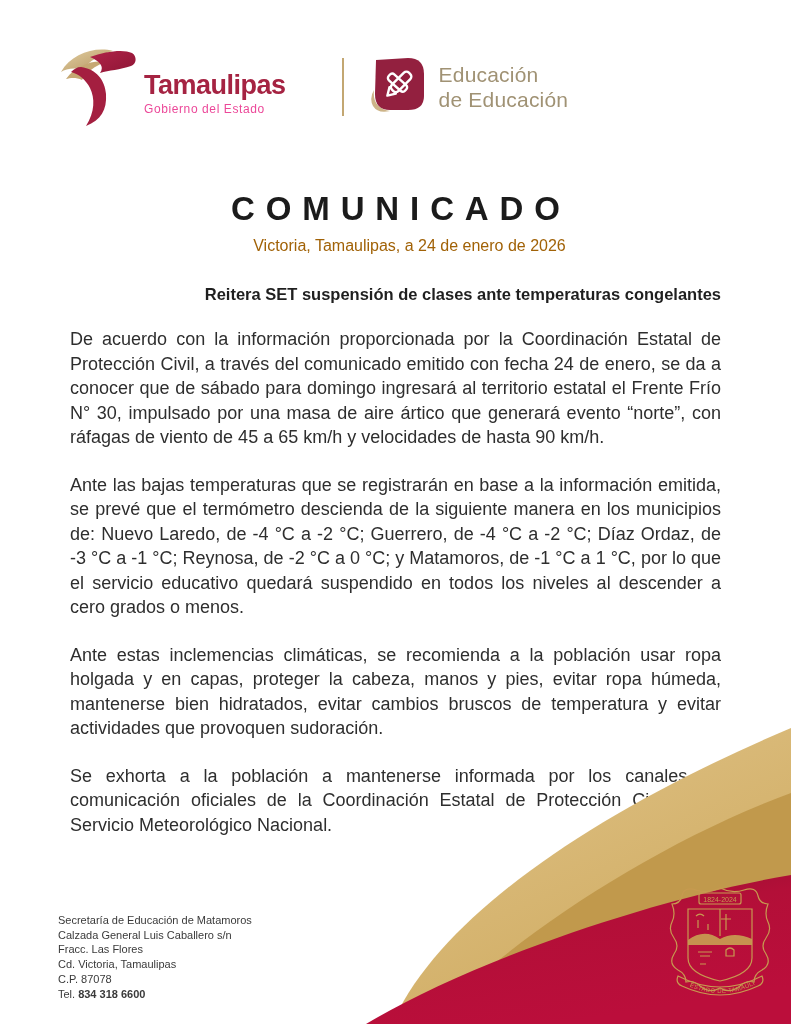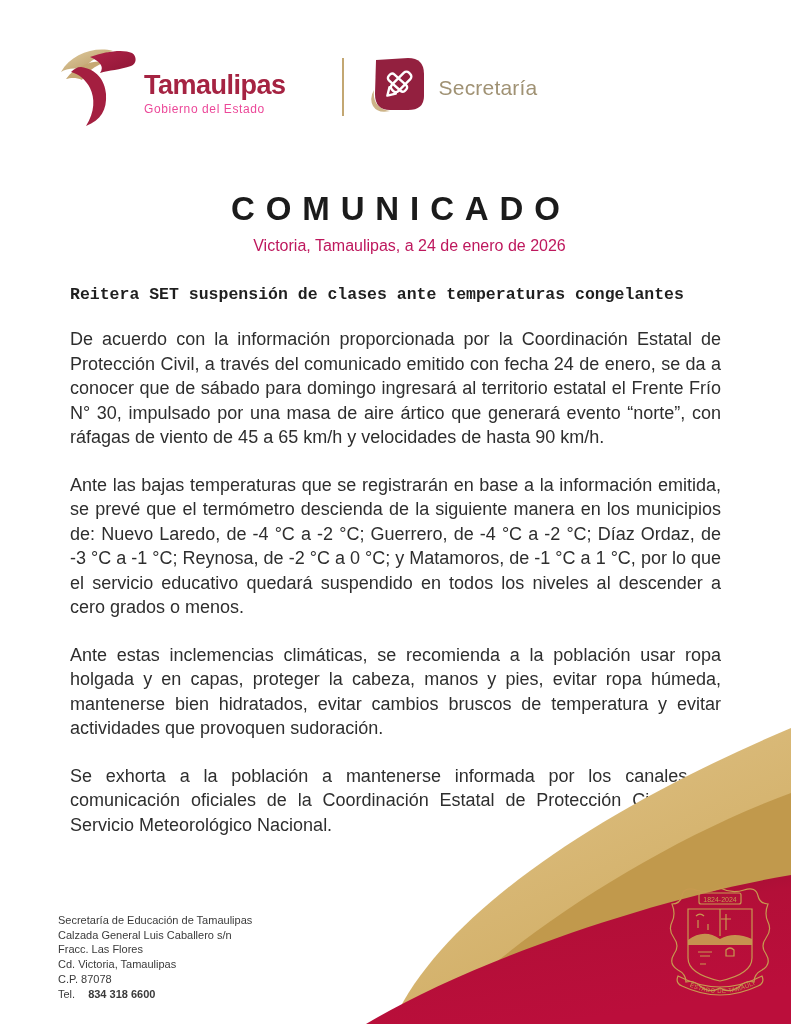--- a/index.html
+++ b/index.html
@@ -30,38 +30,38 @@
   .se-logo{display:flex;align-items:center;}
   .se-text{
     margin-left:13px;font-size:21px;color:#a09274;line-height:25px;letter-spacing:0.2px;
   }
   
   .title-block{position:absolute;top:190px;left:0;right:0;text-align:center;}
   .comunicado{
     font-size:33px;font-weight:700;color:#1b1b1b;letter-spacing:0.33em;
     margin-right:-0.33em; 
   }
-  .dateline{font-size:16px;color:#be185d;margin-top:9px;padding-left:28px;}
+  .dateline{font-size:16px;color:#a16207;margin-top:9px;padding-left:28px;}
   
   .content{
     position:absolute;top:285px;left:70px;width:651px;
   }
   .headline{
-    font-size:16.5px;font-weight:700;color:#1f1f1f;text-align:left;margin:0 0 0 0;font-family:Liberation Mono, monospace;
+    font-size:16.5px;font-weight:700;color:#1f1f1f;text-align:right;margin:0 0 0 0;
   }
   .content p{
     font-size:18px;line-height:24.5px;text-align:justify;
     margin:23px 0 0 0;color:#2e2e2e;
   }
   
   .footer-address{
     position:absolute;left:58px;top:913px;
     font-size:11px;line-height:14.7px;color:#3a3a3a;z-index:3;
   }
-  .tel-number{font-weight:700;margin-left:13px;}
+  .tel-number{font-weight:700;margin-left:3px;}
   
   .deco{
     position:absolute;right:0;bottom:0;width:791px;height:330px;z-index:1;
     pointer-events:none;
   }
 </style>
 </head>
 <body>
 
 <div class="page">
@@ -111,40 +111,41 @@
               <rect x="-4.5" y="-15" width="9" height="24" rx="3.5"></rect>
               <path d="M-4.5,9 L0,16.5 L4.5,9"></path>
             </g>
             <g transform="rotate(-48)">
               <rect x="-4" y="-13" width="8" height="22" rx="3"></rect>
             </g>
           </g>
         </svg>
       </span>
       <div class="se-text">
-        <div>Secretaría</div>
+        <div>Educación</div>
+        <div>de Educación</div>
       </div>
     </div>
   </div>
 
   <div class="title-block">
     <div class="comunicado">COMUNICADO</div>
     <div class="dateline">Victoria, Tamaulipas, a 24 de enero de 2026</div>
   </div>
 
   <div class="content">
     <div class="headline">Reitera SET suspensión de clases ante temperaturas congelantes</div>
     <p>De acuerdo con la información proporcionada por la Coordinación Estatal de Protección Civil, a través del comunicado emitido con fecha 24 de enero, se da a conocer que de sábado para domingo ingresará al territorio estatal el Frente Frío N° 30, impulsado por una masa de aire ártico que generará evento “norte”, con ráfagas de viento de 45 a 65 km/h y velocidades de hasta 90 km/h.</p>
     <p>Ante las bajas temperaturas que se registrarán en base a la información emitida, se prevé que el termómetro descienda de la siguiente manera en los municipios de: Nuevo Laredo, de -4 °C a -2 °C; Guerrero, de -4 °C a -2 °C; Díaz Ordaz, de -3 °C a -1 °C; Reynosa, de -2 °C a 0 °C; y Matamoros, de -1 °C a 1 °C, por lo que el servicio educativo quedará suspendido en todos los niveles al descender a cero grados o menos.</p>
     <p>Ante estas inclemencias climáticas, se recomienda a la población usar ropa holgada y en capas, proteger la cabeza, manos y pies, evitar ropa húmeda, mantenerse bien hidratados, evitar cambios bruscos de temperatura y evitar actividades que provoquen sudoración.</p>
     <p>Se exhorta a la población a mantenerse informada por los canales de comunicación oficiales de la Coordinación Estatal de Protección Civil y del Servicio Meteorológico Nacional.</p>
   </div>
 
   <div class="footer-address">
-    <div>Secretaría de Educación de Tamaulipas</div>
+    <div>Secretaría de Educación de Matamoros</div>
     <div>Calzada General Luis Caballero s/n</div>
     <div>Fracc. Las Flores</div>
     <div>Cd. Victoria, Tamaulipas</div>
     <div>C.P. 87078</div>
     <div><span>Tel.</span><span class="tel-number">834 318 6600</span></div>
   </div>
 
   <svg class="deco" viewBox="0 0 791 330">
     <defs>
       <linearGradient id="crimsonGrad" x1="0" y1="0" x2="0.45" y2="1">

